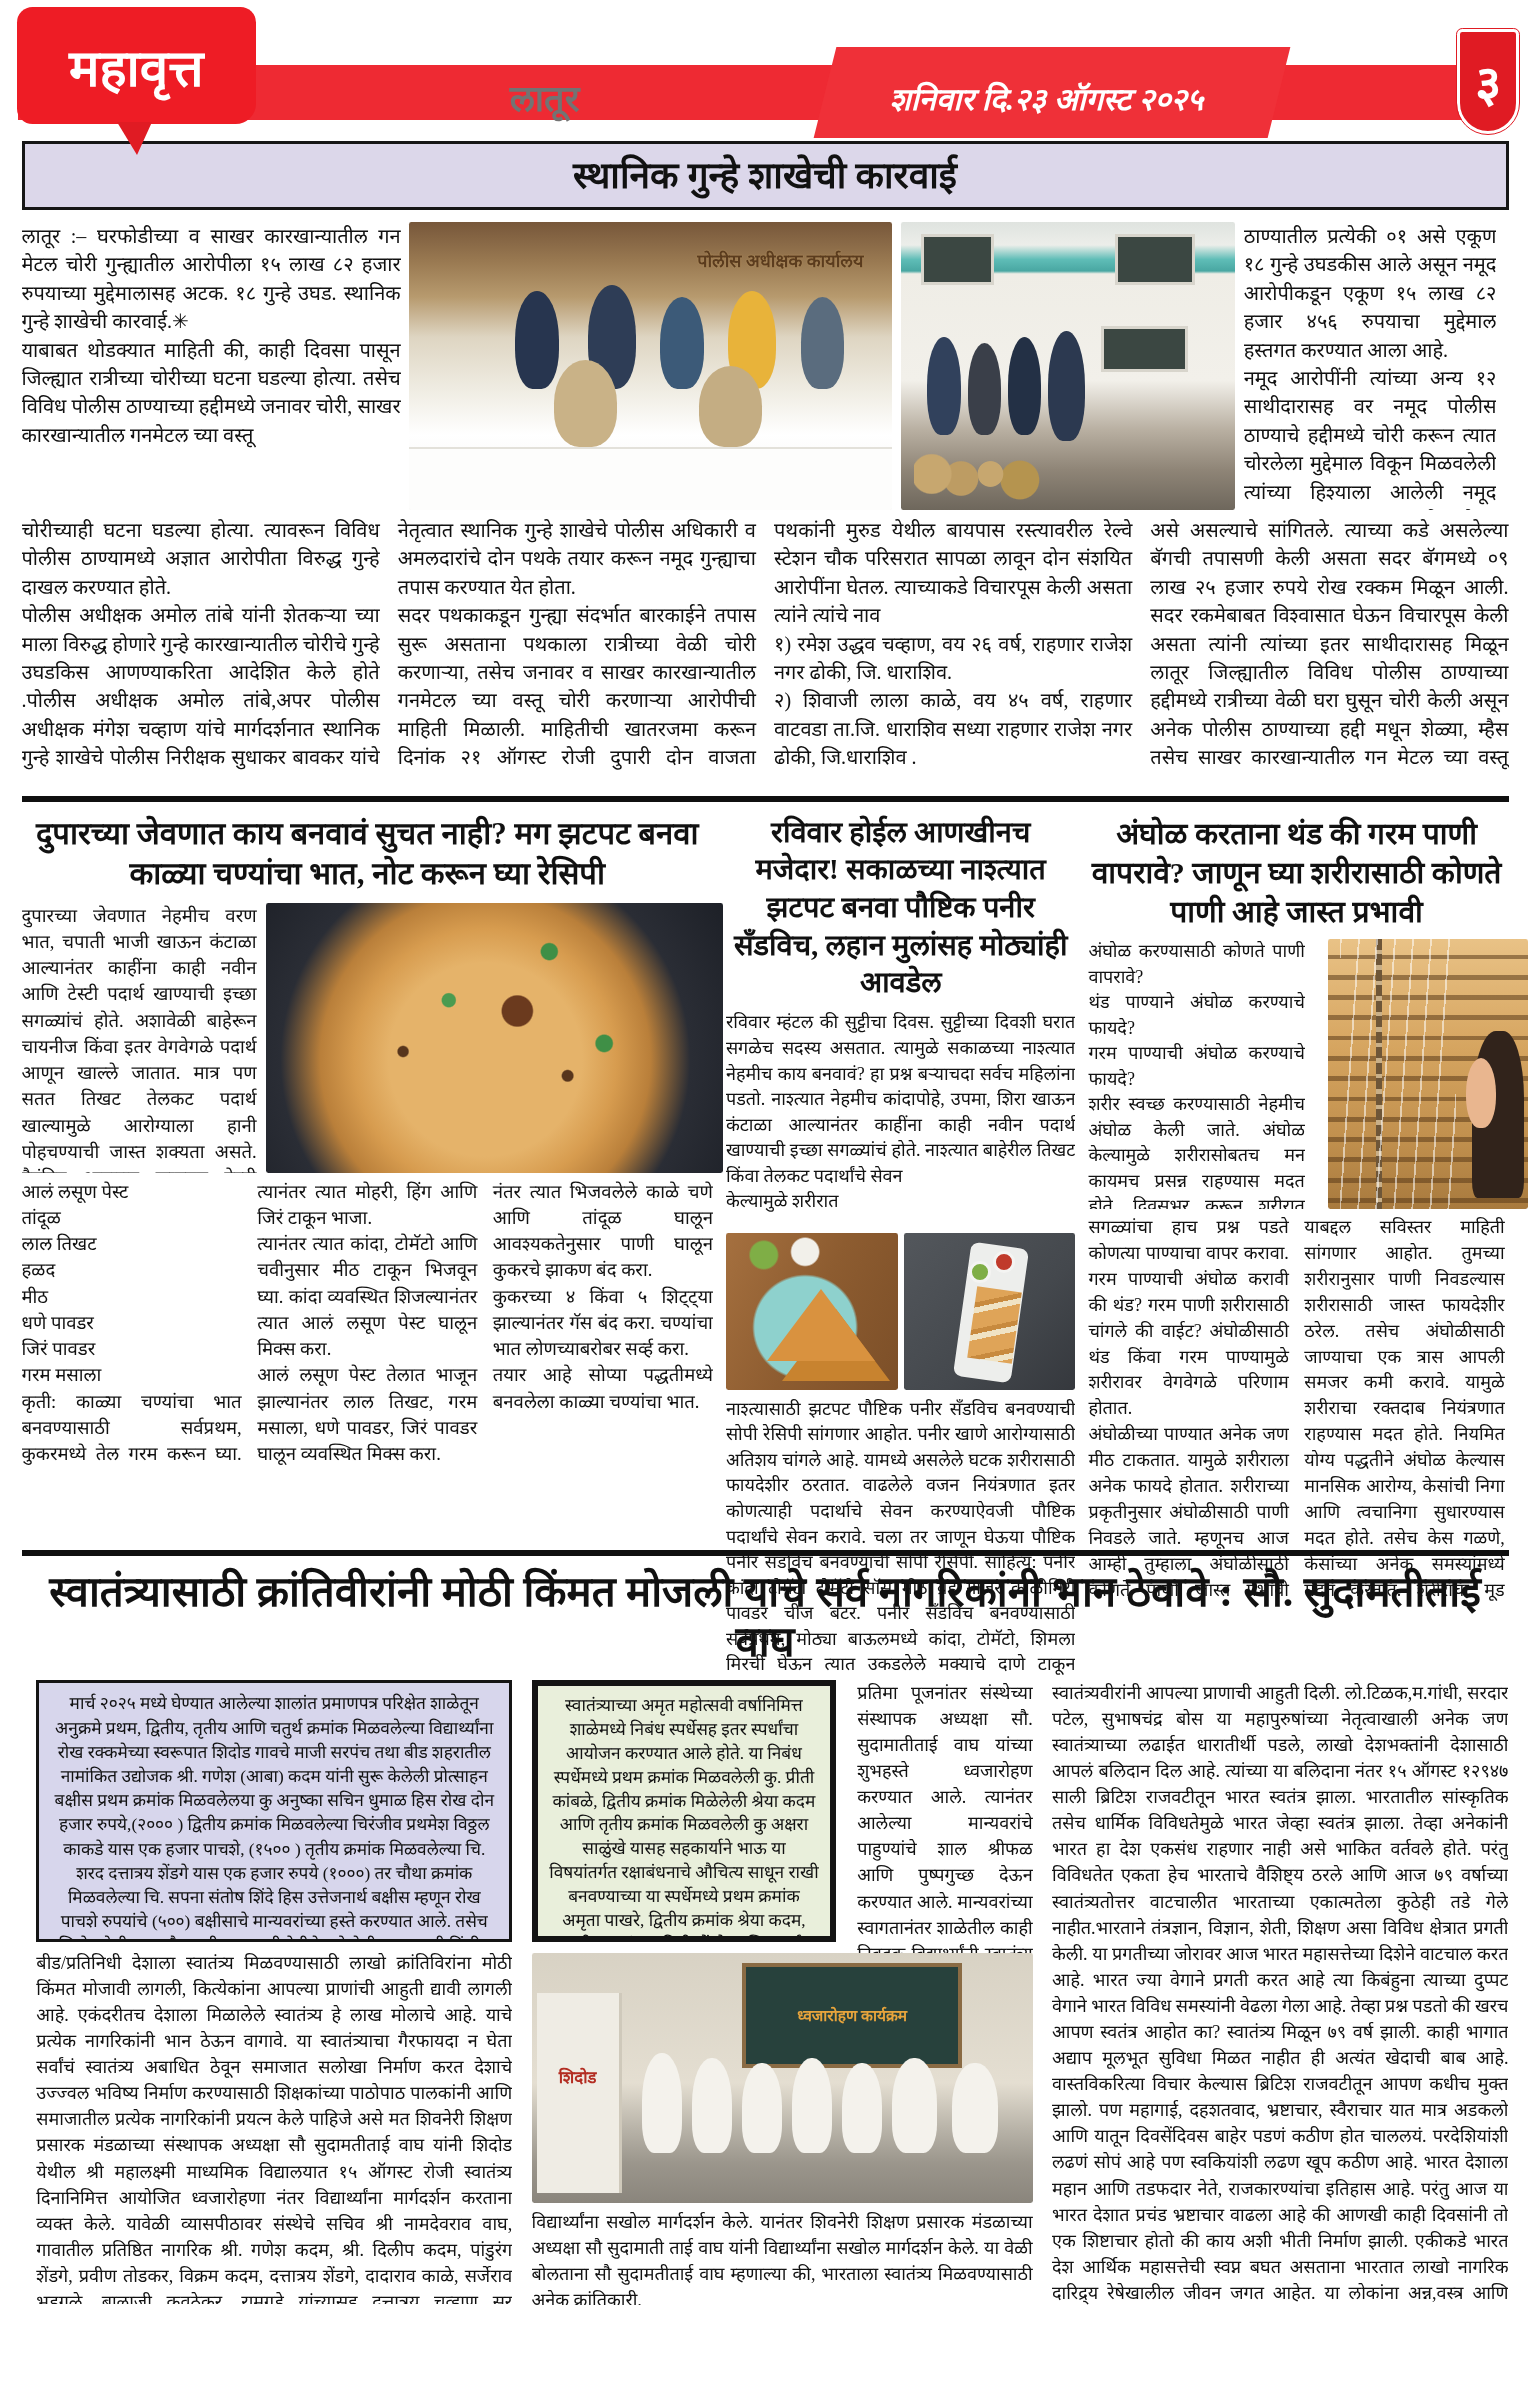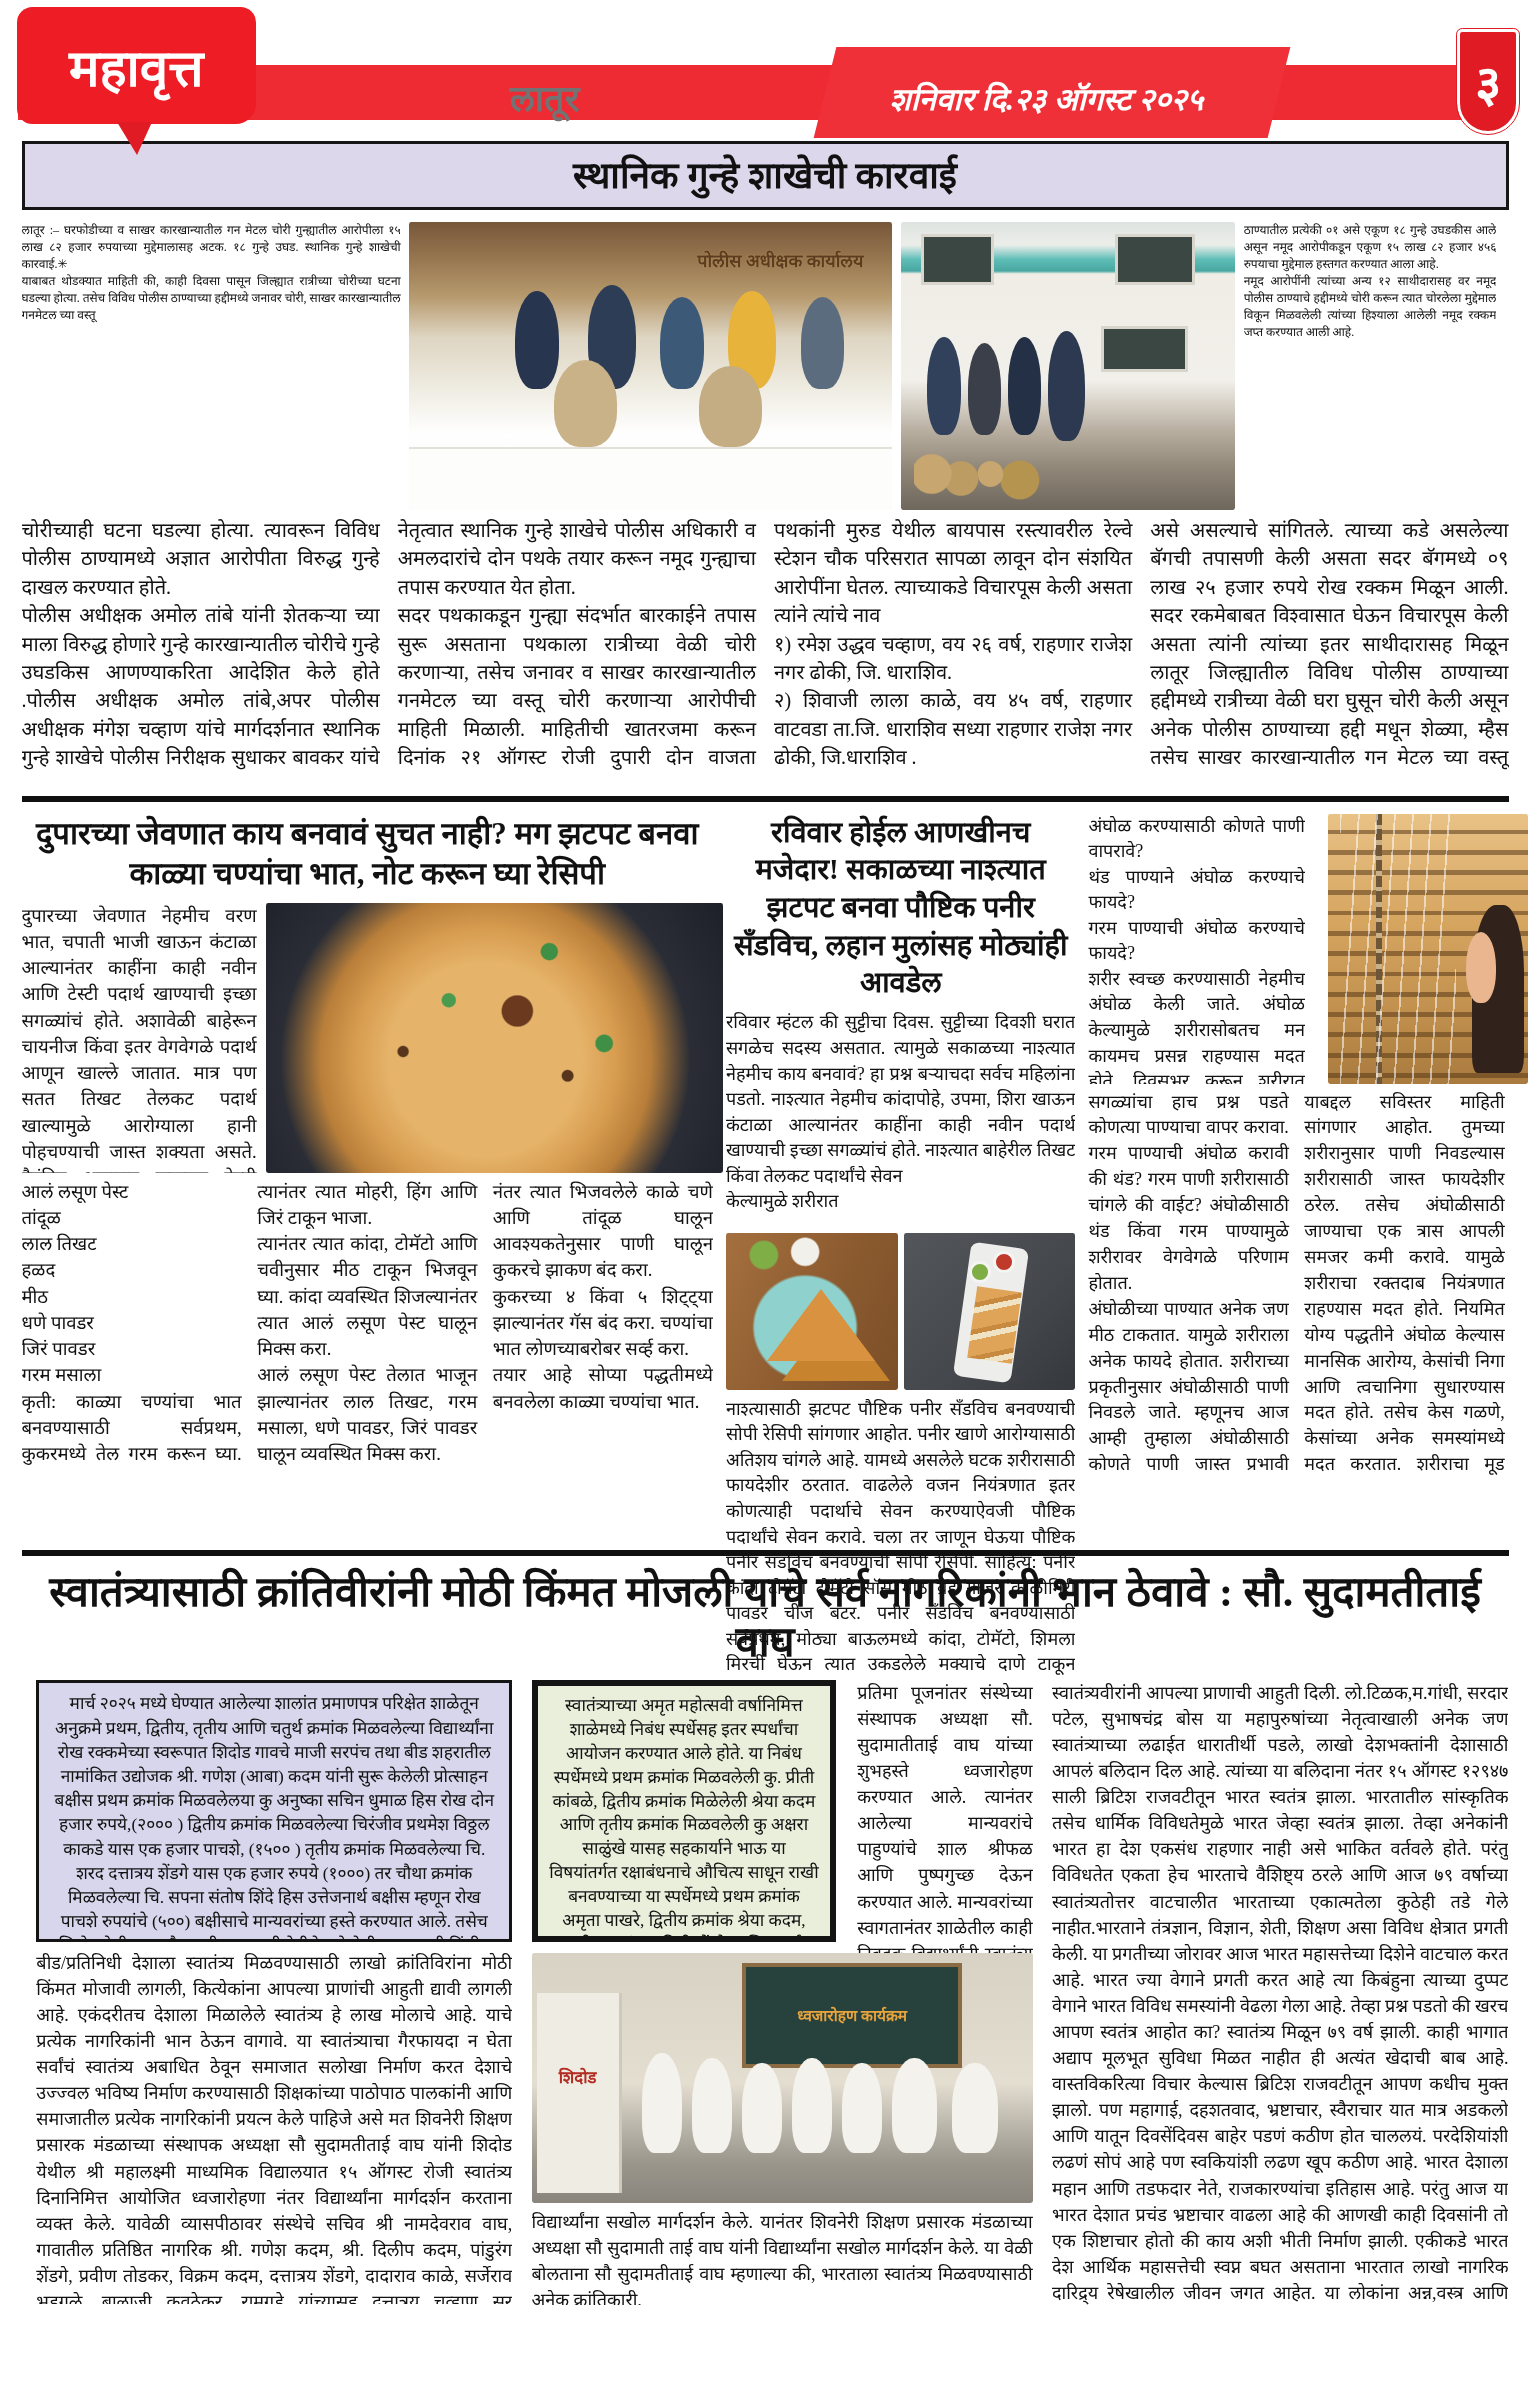--- a/index.html
+++ b/index.html
@@ -24,21 +24,21 @@
              font-size:31px; font-weight:700; font-style:italic; }
   .mh-badge { position:absolute; right:10.8px; top:29px; width:62px; height:105px; background:#e01b23;
              border:3.6px solid #fff; outline:1.8px solid #e01b23; border-radius:6px 6px 35px 35px;
              display:flex; align-items:center; justify-content:center; color:#fff; font-size:50px; font-weight:800; }
   
   .lead-headline { margin:10.8px 20.3px 3.6px; font-size:62px; line-height:1.24; font-weight:800;
              letter-spacing:-0.6px; color:#000; }
   .kicker { margin:6px 21.5px 0; background:#dcd7ea; border:3px solid #161616; text-align:center;
              font-size:37px; font-weight:800; padding:3.6px 0 8.4px; }
   .lead-top { display:grid; grid-template-columns:25.5% 32.5% 22.5% 17%; gap:8.4px; margin:12px 21.5px 0; height:288px; }
-  .news-text { font-size:12px; line-height:1.42; text-align:justify; overflow:hidden; white-space:pre-line; }
+  .news-text { font-size:20px; line-height:1.42; text-align:justify; overflow:hidden; white-space:pre-line; }
   .lead-bottom { margin:6px 21.5px 0; height:270px; overflow:hidden; column-count:4; column-gap:18px;
              font-size:20px; line-height:1.42; text-align:justify; white-space:pre-line; }
   .photo { position:relative; overflow:hidden; border-radius:2.4px; }
   
   .ph-press { background:linear-gradient(180deg,#77573a 0%,#9a7a52 14%,#b79a6e 26%,#ded5c2 40%,#efece2 58%,#ffffff 74%,#f2f1ee 100%); }
   .ph-press .wall-text { position:absolute; top:9%; right:6%; color:#5b3c1e; font-size:18px; font-weight:700;
              text-shadow:0 0 1.2px #caa56d; }
   .person { position:absolute; border-radius:50% 50% 40% 40%; }
   .ph-press .p1 { left:22%; top:24%; width:9%; height:34%; background:#27354f; }
   .ph-press .p2 { left:37%; top:22%; width:10%; height:36%; background:#2e3d56; }
@@ -236,20 +236,21 @@
           <span class="tray"></span>
           <span class="dipr"></span>
           <span class="dipg"></span>
           <span class="ts"></span>
         </div>
       </div>
       <div class="sand-para" style="height:281px">नाश्त्यासाठी झटपट पौष्टिक पनीर सँडविच बनवण्याची सोपी रेसिपी सांगणार आहोत. पनीर खाणे आरोग्यासाठी अतिशय चांगले आहे. यामध्ये असलेले घटक शरीरासाठी फायदेशीर ठरतात. वाढलेले वजन नियंत्रणात इतर कोणत्याही पदार्थाचे सेवन करण्याऐवजी पौष्टिक पदार्थांचे सेवन करावे. चला तर जाणून घेऊया पौष्टिक पनीर सँडविच बनवण्याची सोपी रेसिपी. साहित्य: पनीर कांदा टोमॅटो टोमॅटो सॉस मीठ ब्रेड गाजर काळीमिरी पावडर चीज बटर. पनीर सँडविच बनवण्यासाठी सर्वप्रथम, मोठ्या बाऊलमध्ये कांदा, टोमॅटो, शिमला मिरची घेऊन त्यात उकडलेले मक्याचे दाणे टाकून व्यवस्थित मिक्स करा. नंतर सँडविचची चव वाढवण्यासाठी त्यात काळीमिरी पावडर, चवीनुसार मीठ आणि ओरिगॅनो टाकून व्यवस्थित मिक्स करा. ब्रेडच्या स्लाइसवर टोमॅटो सॉस आणि हिरवी चटणी लावून पसरवून घ्या.</div>
     </article>
 
     <article>
+      <h2 class="mid-head" style="font-size:30px">अंघोळ करताना थंड की गरम पाणी वापरावे? जाणून घ्या शरीरासाठी कोणते पाणी आहे जास्त प्रभावी</h2>
       <div class="bath-top">
         <div class="news-text" style="font-size:18px">अंघोळ करण्यासाठी कोणते पाणी वापरावे?
 थंड पाण्याने अंघोळ करण्याचे फायदे?
 गरम पाण्याची अंघोळ करण्याचे फायदे?
 शरीर स्वच्छ करण्यासाठी नेहमीच अंघोळ केली जाते. अंघोळ केल्यामुळे शरीरासोबतच मन कायमच प्रसन्न राहण्यास मदत होते. दिवसभर करून शरीरात वाढलेला मानसिक तणाव कमी करण्यासाठी अंघोळ केली जाते. शरीरातील थकवा घालवण्यासाठी अंघोळ करावी. काहींना दिवसातून दोन वेळा अंघोळ करण्याची सवय असते. सकाळी आणि रात्रीच्या वेळी अनेक जण अंघोळ करतात. वर्षाच्या बाराही महिने अनेक जण थंड पाण्याने तर काही गरम पाण्याची अंघोळ करतात.</div>
         <div class="photo ph-shower">
           <span class="chain"></span>
           <span class="water"></span>
           <span class="hair"></span>
           <span class="face"></span>

